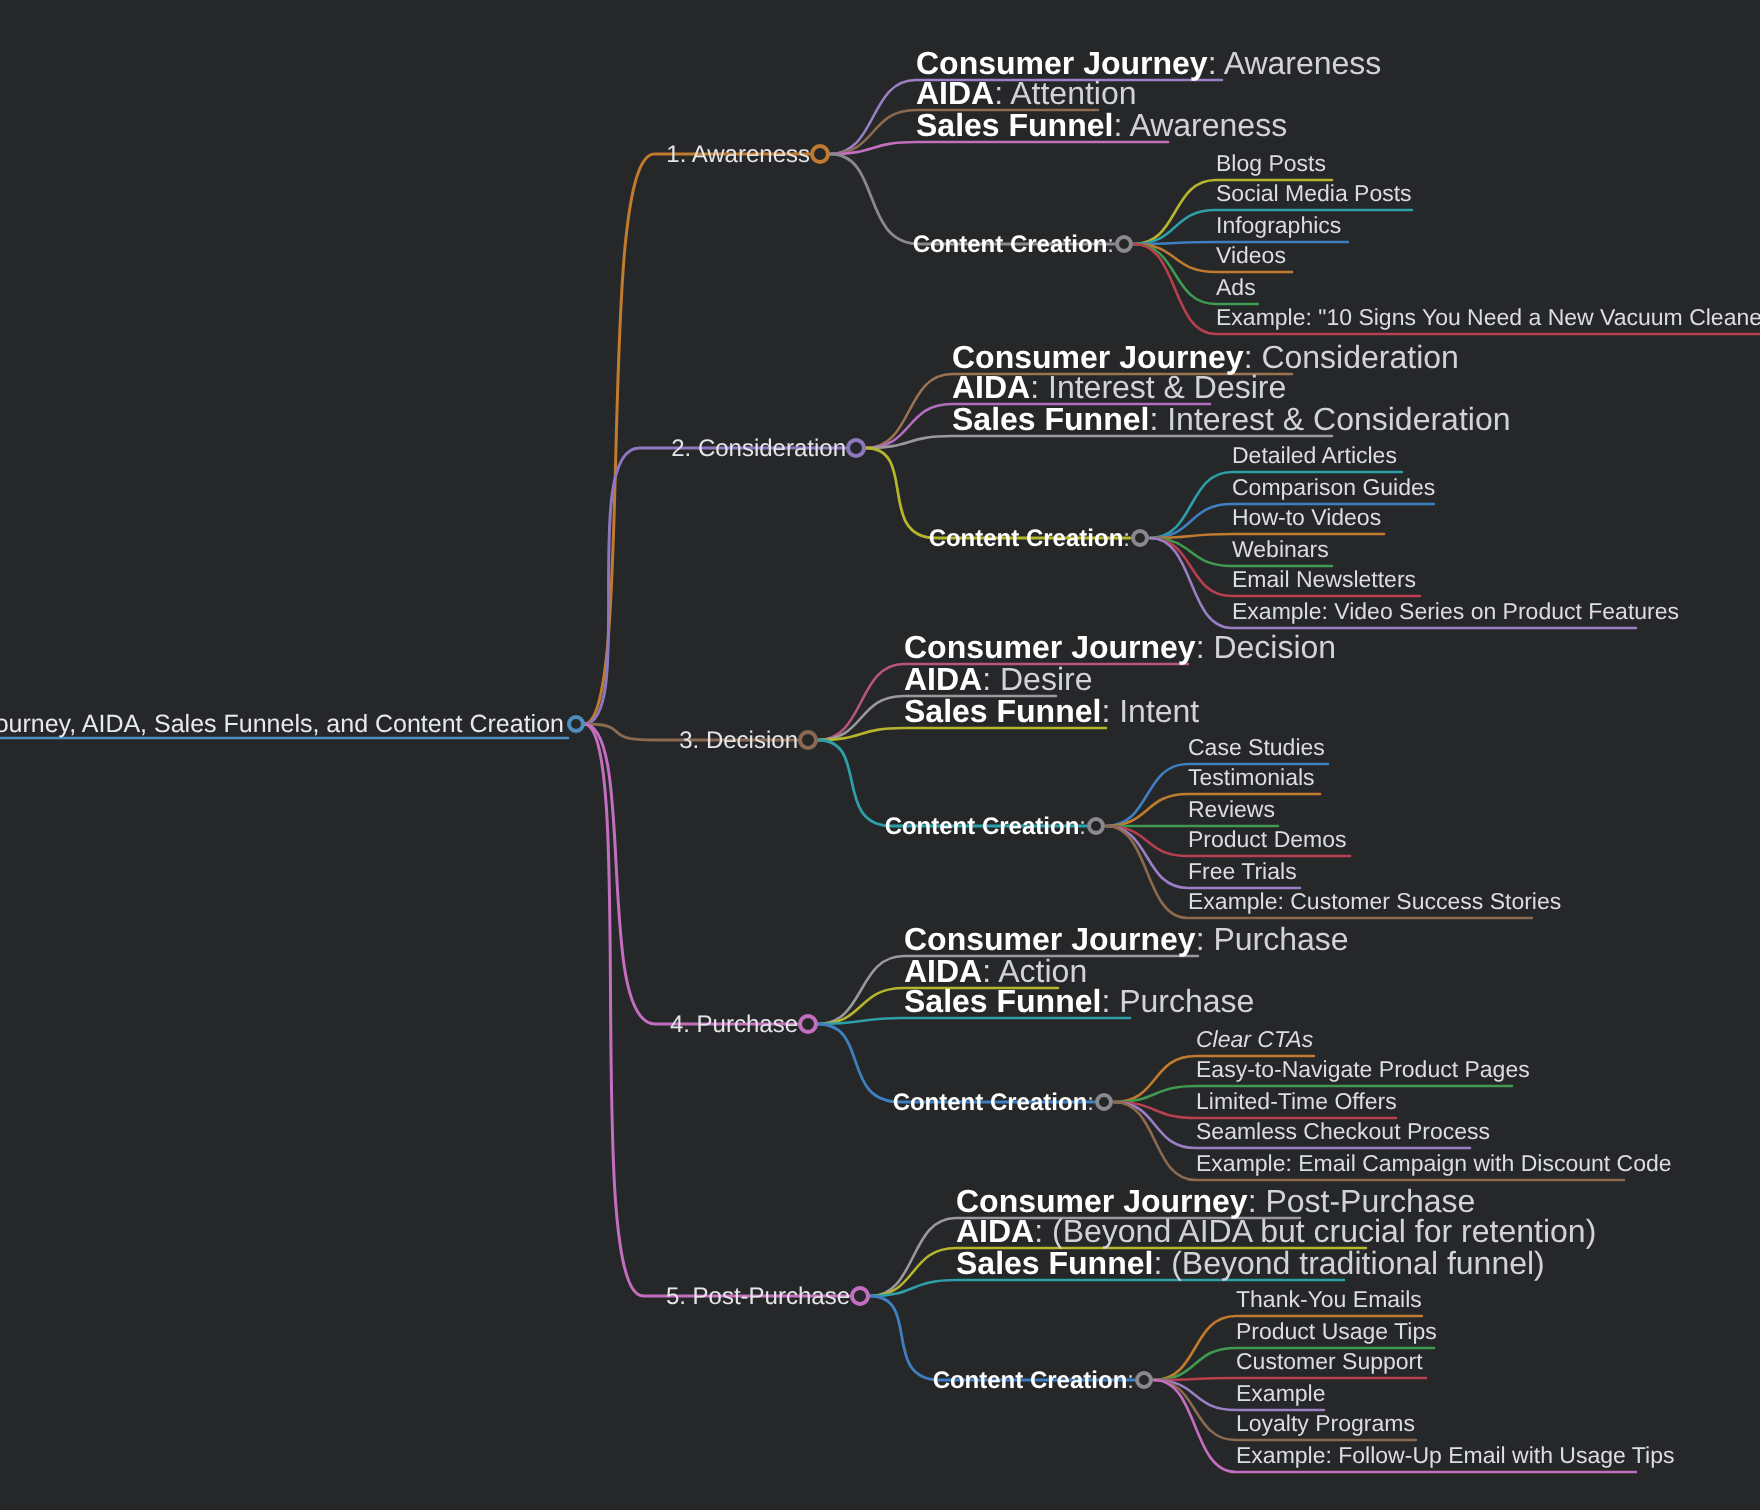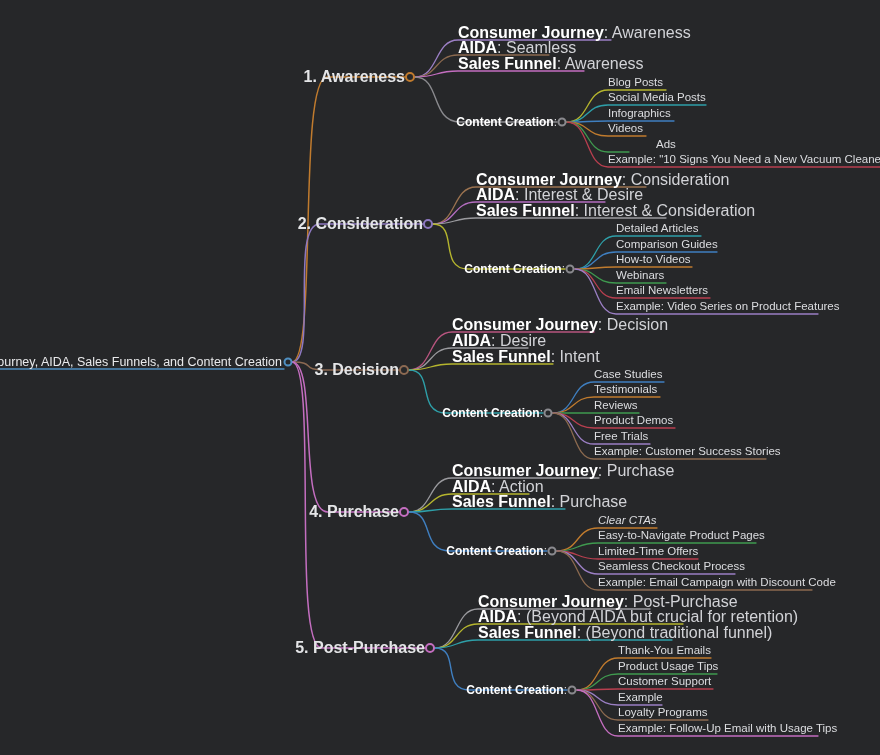--- a/index.html
+++ b/index.html
@@ -27,24 +27,23 @@
     white-space: nowrap;
     color: #e8e8ea;
     line-height: 1;
   }
   .node-root {
     font-size: 12.5px;
     color: #e9eaec;
     transform: translate(-100%, -50%);
   }
   .node-main {
-    font-size: 16px;
+    font-size: 12px;
     color: #e4e5e7;
     transform: translate(-100%, -50%);
-    font-weight: bold;
   }
   .node-sub {
     font-size: 16px;
     transform: translate(0, -50%);
   }
   .node-leaf {
     font-size: 11.5px;
     color: #dcdde0;
     transform: translate(0, -50%);
   }
@@ -127,29 +126,29 @@
       <path d="M 577 690 C 599.55 690, 595.45 705, 618 705 L 662 705" fill="none" stroke="#9b7fc4" stroke-width="1.3" stroke-linecap="round"></path>
       <path d="M 577 690 C 599.55 690, 595.45 720, 618 720 L 708 720" fill="none" stroke="#8c6a4f" stroke-width="1.3" stroke-linecap="round"></path>
       <path d="M 577 690 C 599.55 690, 595.45 736, 618 736 L 818 736" fill="none" stroke="#c46ec0" stroke-width="1.3" stroke-linecap="round"></path>
     </svg>
   <div id="nodes">
       <div class="node node-root" style="left: 282px; top: 362px;">Consumer Journey, AIDA, Sales Funnels, and Content Creation</div>
       <div class="dot" style="left: 288px; top: 362px; width: 9px; height: 9px; border: 2px solid rgb(79, 143, 192);"></div>
       <div class="node node-main" style="left: 405px; top: 77px;">1. Awareness</div>
       <div class="dot" style="left: 410px; top: 77px; width: 10px; height: 10px; border: 2px solid rgb(192, 123, 46);"></div>
       <div class="node node-sub" style="left: 458px; top: 33px;"><span class="k">Consumer Journey</span><span class="v">: Awareness</span></div>
-      <div class="node node-sub" style="left: 458px; top: 48px;"><span class="k">AIDA</span><span class="v">: Seamless</span></div>
+      <div class="node node-sub" style="left: 458px; top: 48px;"><span class="k">AIDA</span><span class="v">: Attention</span></div>
       <div class="node node-sub" style="left: 458px; top: 64px;"><span class="k">Sales Funnel</span><span class="v">: Awareness</span></div>
       <div class="node node-cc" style="left: 557px; top: 122px;"><span class="k">Content Creation</span><span class="v">:</span></div>
       <div class="dot" style="left: 562px; top: 122px; width: 9px; height: 9px; border: 2px solid rgb(138, 138, 142);"></div>
       <div class="node node-leaf" style="left: 608px; top: 83px;">Blog Posts</div>
       <div class="node node-leaf" style="left: 608px; top: 98px;">Social Media Posts</div>
       <div class="node node-leaf" style="left: 608px; top: 114px;">Infographics</div>
       <div class="node node-leaf" style="left: 608px; top: 129px;">Videos</div>
-      <div class="node node-leaf" style="left: 608px; top: 145px; margin-left: 48px;">Ads</div>
+      <div class="node node-leaf" style="left: 608px; top: 145px;">Ads</div>
       <div class="node node-leaf" style="left: 608px; top: 160px;">Example: "10 Signs You Need a New Vacuum Cleaner"</div>
       <div class="node node-main" style="left: 423px; top: 224px;">2. Consideration</div>
       <div class="dot" style="left: 428px; top: 224px; width: 10px; height: 10px; border: 2px solid rgb(141, 120, 192);"></div>
       <div class="node node-sub" style="left: 476px; top: 180px;"><span class="k">Consumer Journey</span><span class="v">: Consideration</span></div>
       <div class="node node-sub" style="left: 476px; top: 195px;"><span class="k">AIDA</span><span class="v">: Interest &amp; Desire</span></div>
       <div class="node node-sub" style="left: 476px; top: 211px;"><span class="k">Sales Funnel</span><span class="v">: Interest &amp; Consideration</span></div>
       <div class="node node-cc" style="left: 565px; top: 269px;"><span class="k">Content Creation</span><span class="v">:</span></div>
       <div class="dot" style="left: 570px; top: 269px; width: 9px; height: 9px; border: 2px solid rgb(138, 138, 142);"></div>
       <div class="node node-leaf" style="left: 616px; top: 229px;">Detailed Articles</div>
       <div class="node node-leaf" style="left: 616px; top: 245px;">Comparison Guides</div>

